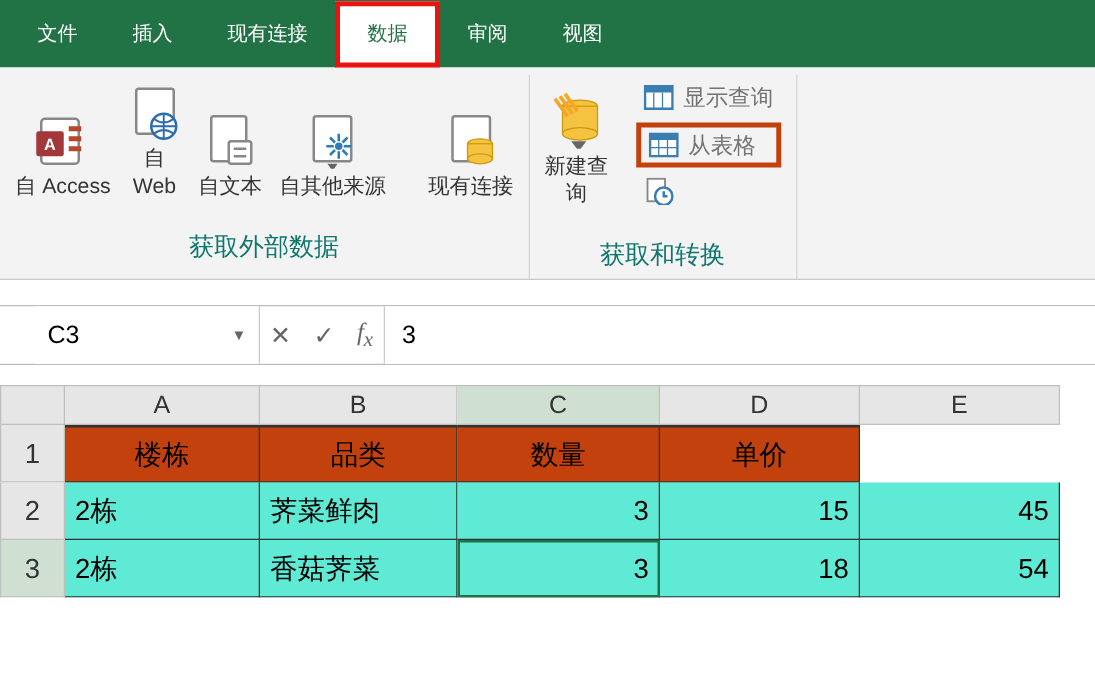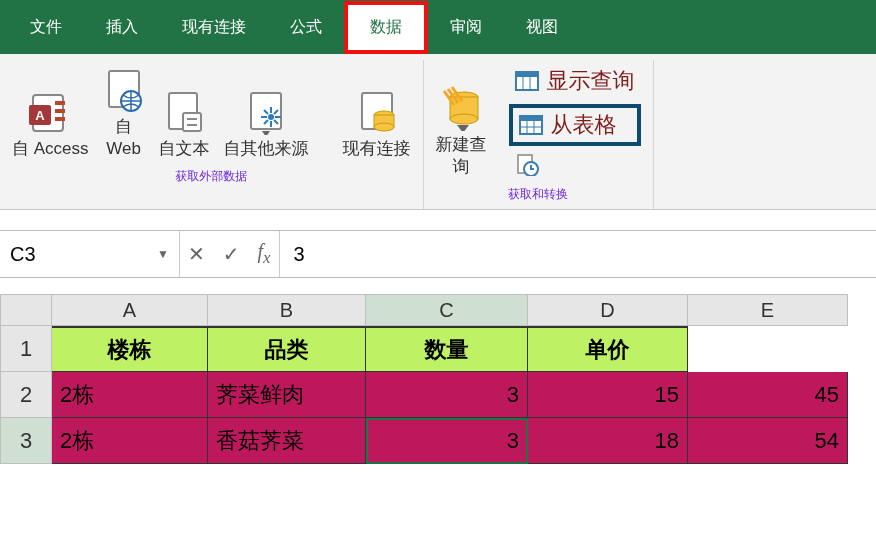--- a/index.html
+++ b/index.html
@@ -11,67 +11,66 @@
   .menu-item.active { background: #fff; color: #217346; }
   .red-box { border: 4px solid #e11; }
 
   
   .ribbon { background: #f3f3f3; border-bottom: 1px solid #c8c8c8; padding: 6px 0 0 0; display: flex; }
   .ribbon-group { display: flex; flex-direction: column; align-items: center; border-right: 1px solid #d4d4d4; padding: 4px 12px 6px 12px; }
   .ribbon-row { display: flex; align-items: flex-end; gap: 14px; }
   .ribbon-btn { display: flex; flex-direction: column; align-items: center; cursor: pointer; font-size: 17px; color: #333; }
   .ribbon-btn .icon { height: 52px; display: flex; align-items: center; justify-content: center; }
   .ribbon-btn .label { text-align: center; line-height: 1.3; }
-  .group-label { font-size: 12px; color: #6d28d9; margin-top: 8px; }
+  .group-label { font-size: 20px; color: #0f766e; margin-top: 24px; }
 
   .side-list { display: flex; flex-direction: column; gap: 6px; margin-left: 8px; }
-  .side-item { display: flex; align-items: center; gap: 8px; font-size: 22px; color: #7f1d1d; cursor: pointer; padding: 2px 6px; }
-  .side-item.boxed { border: 4px solid #0c4a6e; }
+  .side-item { display: flex; align-items: center; gap: 8px; font-size: 18px; color: #737373; cursor: pointer; padding: 2px 6px; }
+  .side-item.boxed { border: 4px solid #c2410c; }
 
   
   .fbar-wrap { border-top: 1px solid #bbb; border-bottom: 1px solid #bbb; margin-top: 20px; }
-  .fbar { display: flex; align-items: stretch; height: 46px; }
+  .fbar { display: flex; align-items: stretch; height: 46px; padding-left: 28px; }
   .namebox { width: 180px; border-right: 1px solid #ccc; display: flex; align-items: center; justify-content: space-between; padding: 0 10px; font-size: 20px; background: #fff; }
   .namebox .dd { color: #666; font-size: 12px; }
   .fbar-btns { display: flex; align-items: center; border-right: 1px solid #ccc; padding: 0 8px; gap: 18px; }
   .fbar-btn { color: #666; font-size: 20px; cursor: pointer; }
   .fx { font-style: italic; font-family: serif; }
   .formula-input { flex: 1; padding: 0 14px; font-size: 20px; display: flex; align-items: center; background: #fff; }
 
   
   .sheet { margin-top: 16px; }
   .col-headers { display: flex; height: 32px; }
   .corner { width: 52px; background: #e6e6e6; border: 1px solid #bfbfbf; }
   .colh { background: #e6e6e6; border: 1px solid #bfbfbf; border-left: none; display: flex; align-items: center; justify-content: center; font-size: 20px; color: #333; }
   .colh.sel { background: #cfe0d3; }
 
   .rows .row { display: flex; height: 46px; }
   .rowh { width: 52px; background: #e6e6e6; border: 1px solid #bfbfbf; border-top: none; display: flex; align-items: center; justify-content: center; font-size: 22px; color: #333; }
   .rowh.sel { background: #cfe0d3; }
-  .cell { border: 1px solid #333; border-left: none; border-top: none; display: flex; align-items: center; padding: 0 8px; font-size: 22px; background: #be185d; }
+  .cell { border: 1px solid #333; border-left: none; border-top: none; display: flex; align-items: center; padding: 0 8px; font-size: 22px; background: #5eead4; }
   .row:first-child .cell { border-top: 2px solid #333; }
   .row .cell:first-of-type { border-left: 2px solid #333; }
-  .hdr-cell { background: #bef264; font-weight: bold; justify-content: center; }
+  .hdr-cell { background: #c2410c; font-weight: normal; justify-content: center; }
   .num { justify-content: flex-end; }
   .cell.active { outline: 2px solid #217346; outline-offset: -2px; }
 
   
   .cA { width: 156px; } .cB { width: 158px; } .cC { width: 162px; } .cD { width: 160px; } .cE { width: 160px; }
 
   
   svg { display: block; }
 </style>
 </head>
 <body>
 
 <div class="menubar">
   <div class="menu-item">文件</div>
   <div class="menu-item">插入</div>
   <div class="menu-item">现有连接</div>
-  <div class="menu-item">公式</div>
   <div class="menu-item active red-box">数据</div>
   <div class="menu-item">审阅</div>
   <div class="menu-item">视图</div>
 </div>
 
 <div class="ribbon">
 
   <div class="ribbon-group">
     <div class="ribbon-row">
       <div class="ribbon-btn">

